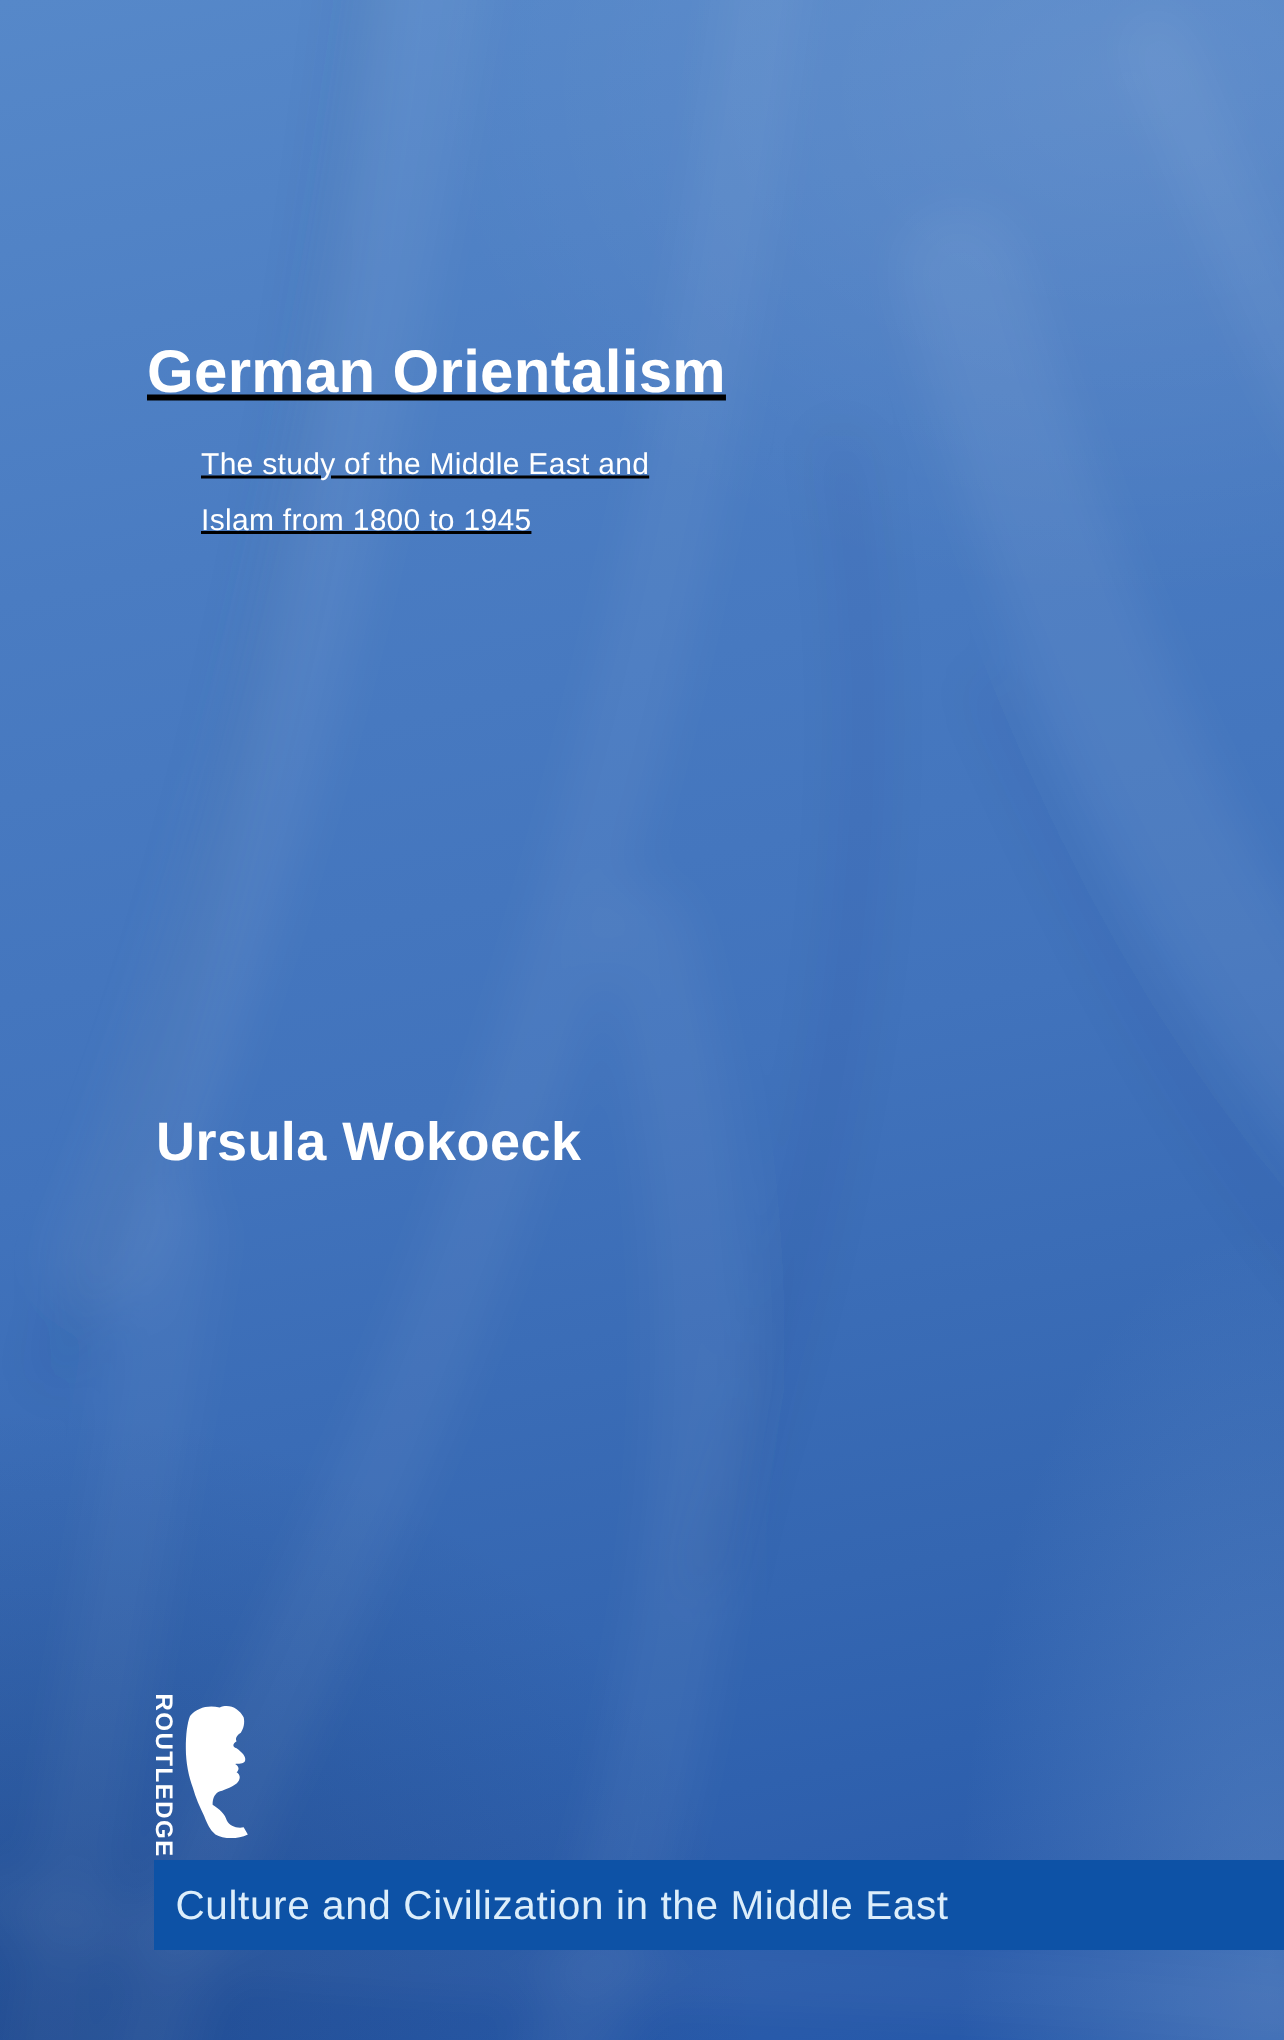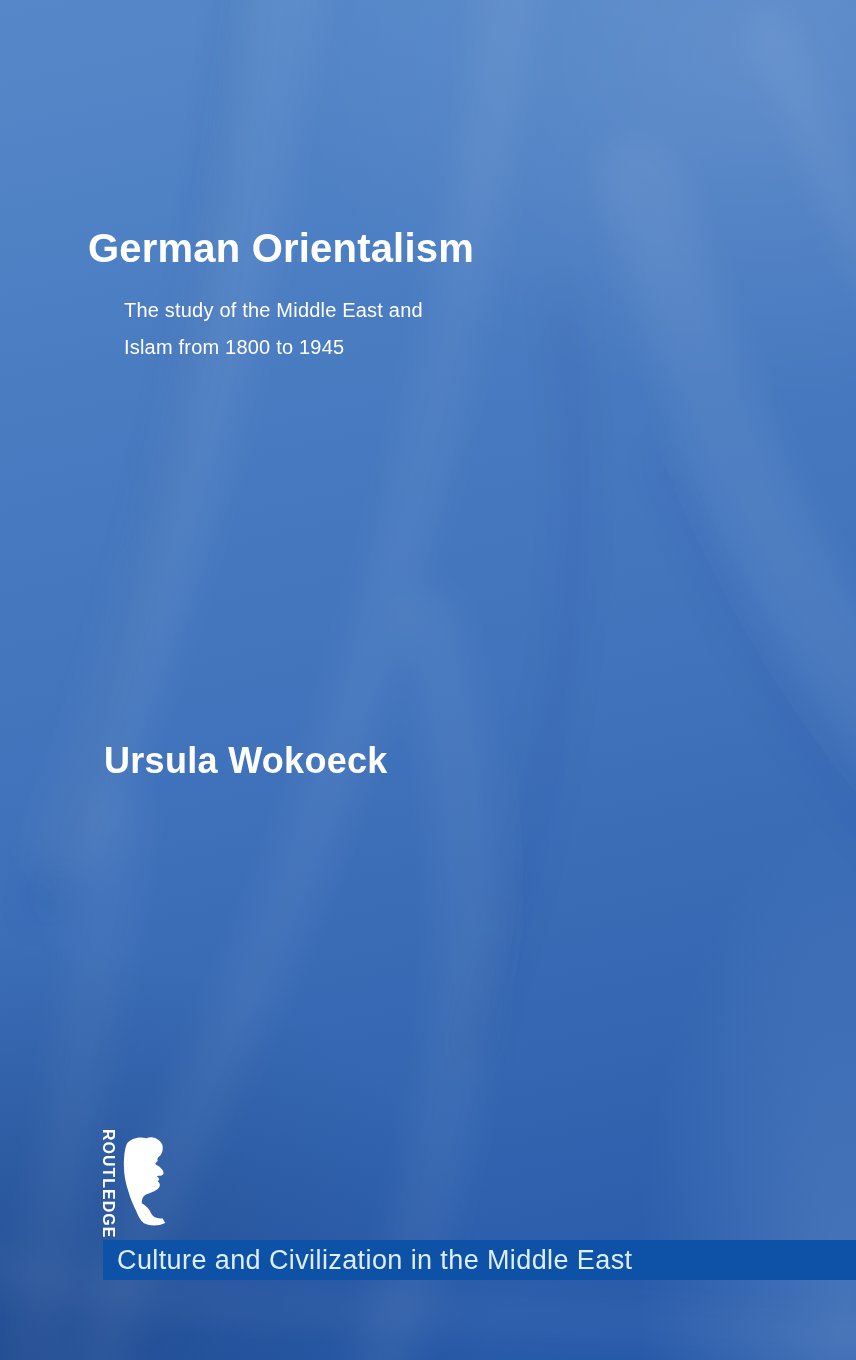--- a/index.html
+++ b/index.html
@@ -27,22 +27,23 @@
   }
 
   .swirls {
     position: absolute;
     inset: 0;
     display: block;
   }
 
   .title-block {
     position: absolute;
-    left: 88px;
+    left: 98px;
     top: 226px;
+    text-decoration: underline;
   }
 
   .book-title {
     margin: 0;
     color: var(--text-white, #ffffff);
     font-size: 40px;
     line-height: 44px;
     font-weight: 700;
     letter-spacing: 0.2px;
   }
@@ -94,21 +95,21 @@
     top: 8px;
     width: 47px;
     height: 97px;
   }
 
   .series-banner {
     position: absolute;
     left: 103px;
     right: 0;
     top: 1240px;
-    height: 40px;
+    height: 60px;
     background: var(--banner-bg, #0d52a6);
     display: flex;
     align-items: center;
     padding-left: 14px;
     box-sizing: border-box;
   }
 
   .series-title {
     color: var(--banner-text, #dceefb);
     font-size: 27px;

